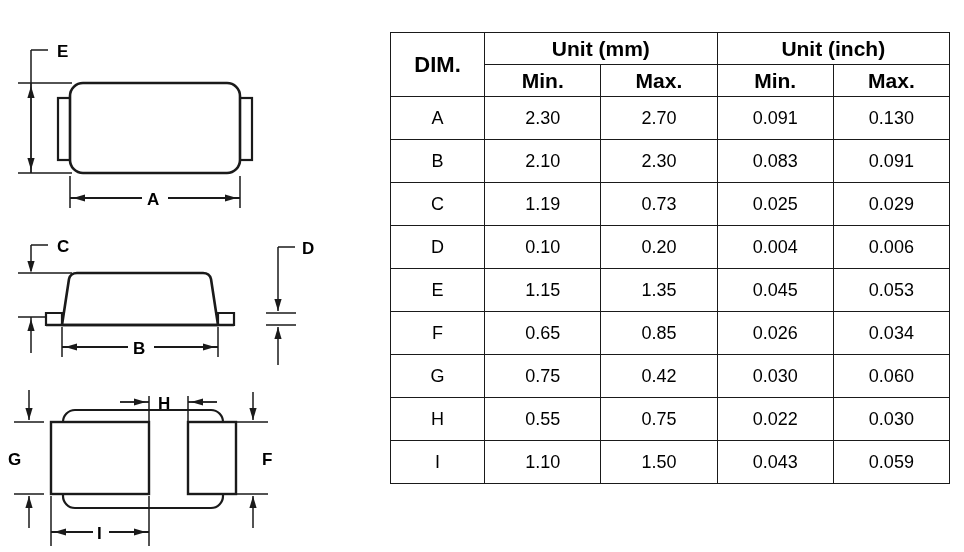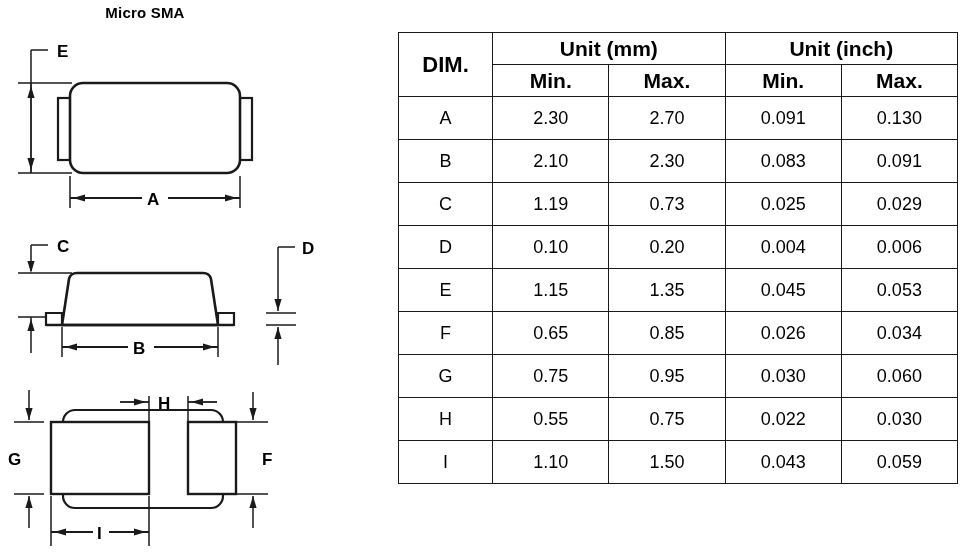--- a/index.html
+++ b/index.html
@@ -45,21 +45,21 @@
   .dim-label {
     font-family: "Liberation Sans", sans-serif;
     font-size: 17px;
     font-weight: bold;
     fill: #000000;
   }
 
   
   #dim-table {
     position: absolute;
-    left: 398px;
+    left: 390px;
     top: 32px;
     width: 560px;
     border-collapse: collapse;
     table-layout: fixed;
   }
   #dim-table th,
   #dim-table td {
     border: 1.6px solid #1a1a1a;
     text-align: center;
     vertical-align: middle;
@@ -79,21 +79,20 @@
   .col-value { width: 116px; }
   #dim-table th.dim-head {
     font-size: 22px;
   }
 </style>
 </head>
 <body>
 
 <div id="drawings">
 
-  <div id="drawing-title">Micro SMA</div>
 
   <div id="top-view-wrap" class="view-svg">
     <svg width="380" height="190" viewBox="0 0 380 190" xmlns="http://www.w3.org/2000/svg">
       <defs>
         <marker id="arrUp" markerWidth="9" markerHeight="11" refX="4.5" refY="10" orient="auto">
           <path d="M4.5 10 L1.2 0 L7.8 0 Z" fill="#1a1a1a"></path>
         </marker>
         <marker id="arrDown" markerWidth="9" markerHeight="11" refX="4.5" refY="10" orient="auto">
           <path d="M4.5 10 L1.2 0 L7.8 0 Z" fill="#1a1a1a"></path>
         </marker>
@@ -272,21 +271,21 @@
       <tr>
         <td>F</td>
         <td>0.65</td>
         <td>0.85</td>
         <td>0.026</td>
         <td>0.034</td>
       </tr>
       <tr>
         <td>G</td>
         <td>0.75</td>
-        <td>0.95</td>
+        <td>0.42</td>
         <td>0.030</td>
         <td>0.060</td>
       </tr>
       <tr>
         <td>H</td>
         <td>0.55</td>
         <td>0.75</td>
         <td>0.022</td>
         <td>0.030</td>
       </tr>

